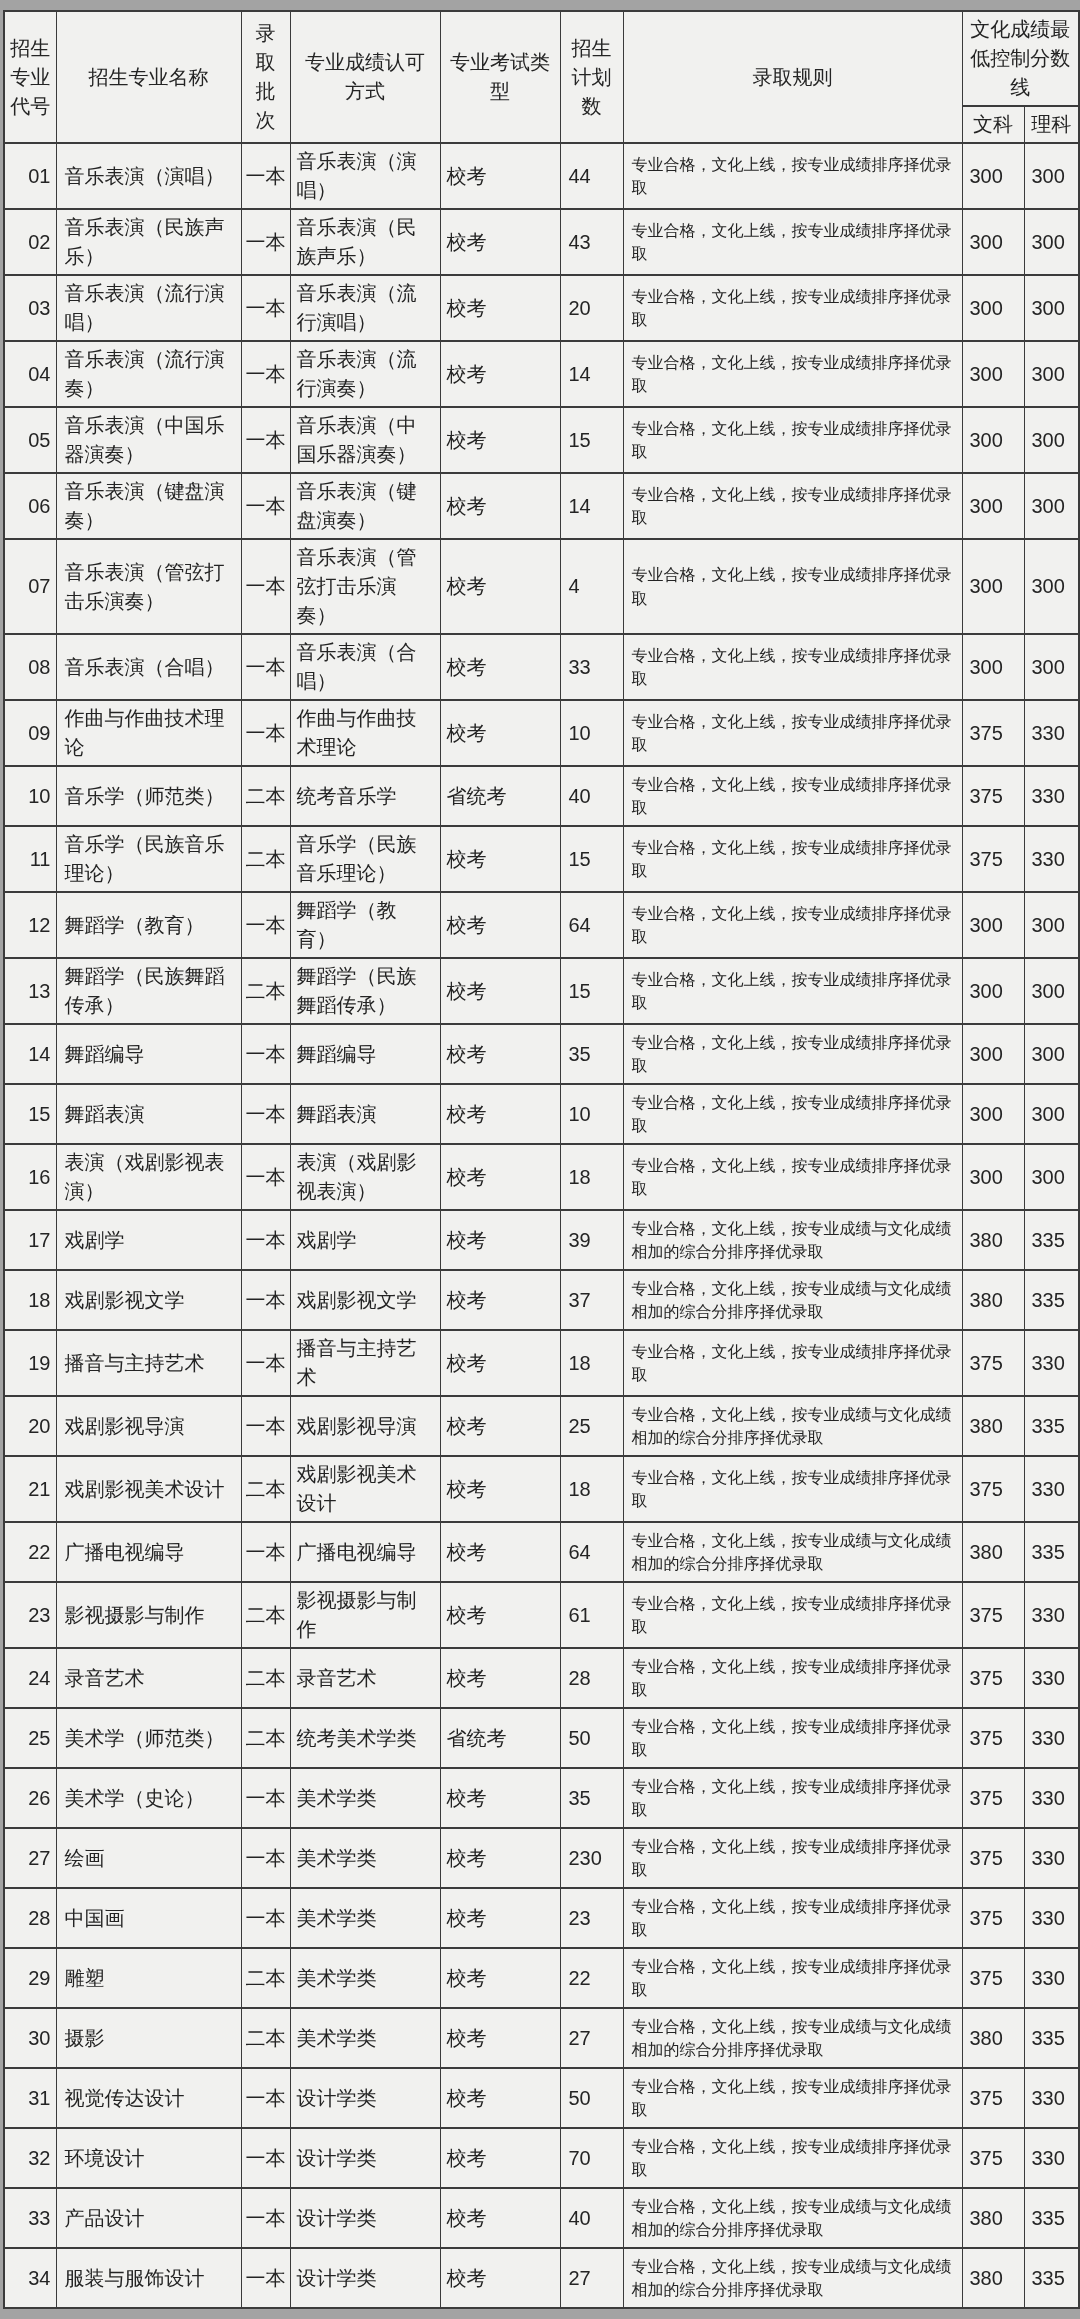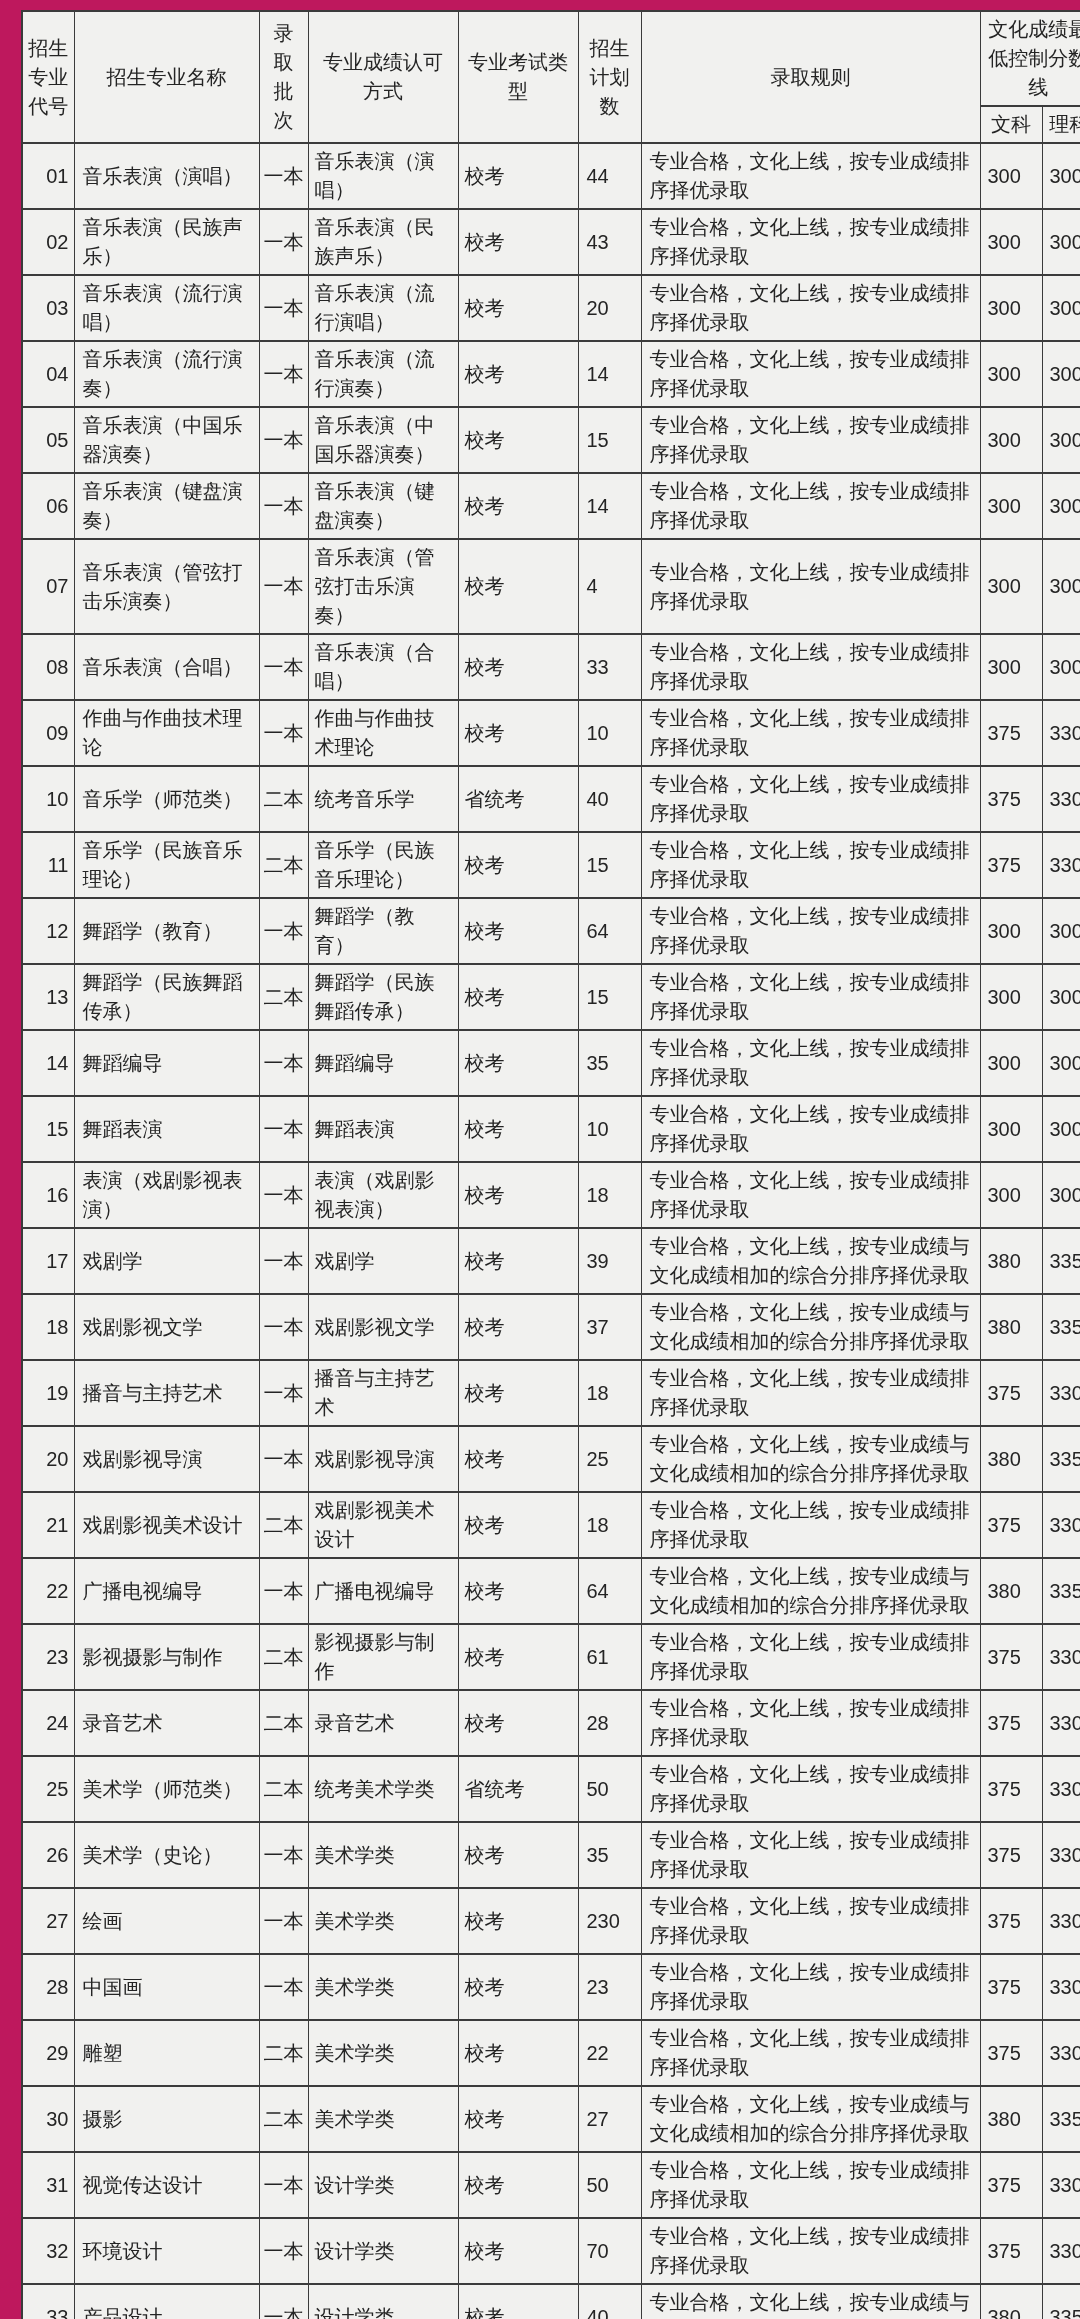--- a/index.html
+++ b/index.html
@@ -6,22 +6,22 @@
     margin: 0;
     padding: 0;
     background: #fdfdfc;
     font-family: "Liberation Sans", sans-serif;
     color: #242424;
   }
   .sheet {
     width: 1080px;
     height: 2319px;
     box-sizing: border-box;
-    padding: 10px 2px 0 21px;
-    background: #be185d;
+    padding: 10px 2px 0 3px;
+    background: #a3a3a3;
     overflow: hidden;
   }
   table.adm {
     border-collapse: collapse;
     table-layout: fixed;
     width: 1075px;
     background: #f1f1ef;
     border: 2px solid #3b3b3b;
   }
   .adm th, .adm td {
@@ -53,21 +53,21 @@
   thead tr.sub-header th  { height: 33px; margin-top: 24px; }
   th.h-score { padding: 3px 7px; }
 
   tbody td { height: 60px; }
   td.col-code    { text-align: right; padding-left: 8px; }
   td.col-name    { text-align: left; padding: 3px 8px 3px 8px; }
   td.col-batch   { text-align: center; padding: 3px 2px; }
   td.col-method  { text-align: left; padding: 3px 6px; }
   td.col-type    { text-align: left; padding-left: 6px; }
   td.col-plan    { text-align: left; padding-left: 8px; margin-top: 27px; }
-  td.col-rule    { text-align: left; padding: 3px 8px 3px 8px; font-size: 20px; }
+  td.col-rule    { text-align: left; padding: 3px 8px 3px 8px; font-size: 16px; }
   td.col-liberal, td.col-science { text-align: left; padding-left: 7px; }
 </style>
 </head>
 <body>
 
 <div class="sheet">
   <table class="adm">
     <colgroup>
       <col class="w-code">
         <col class="w-name">

